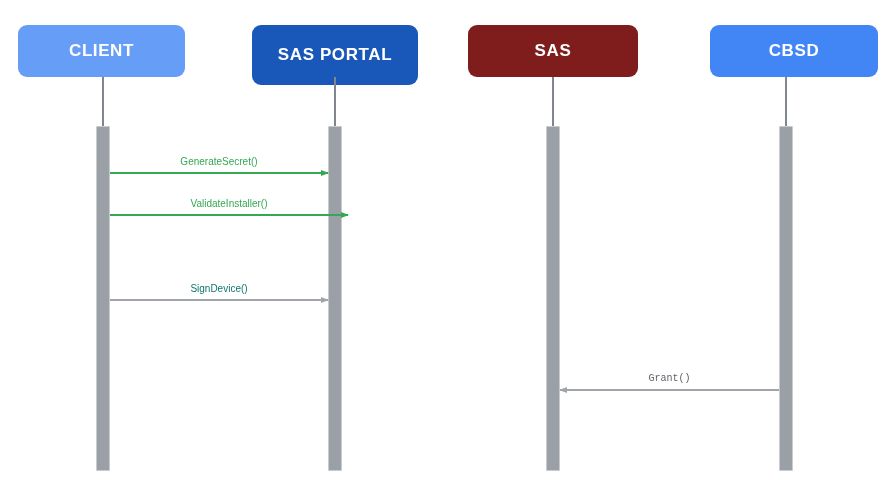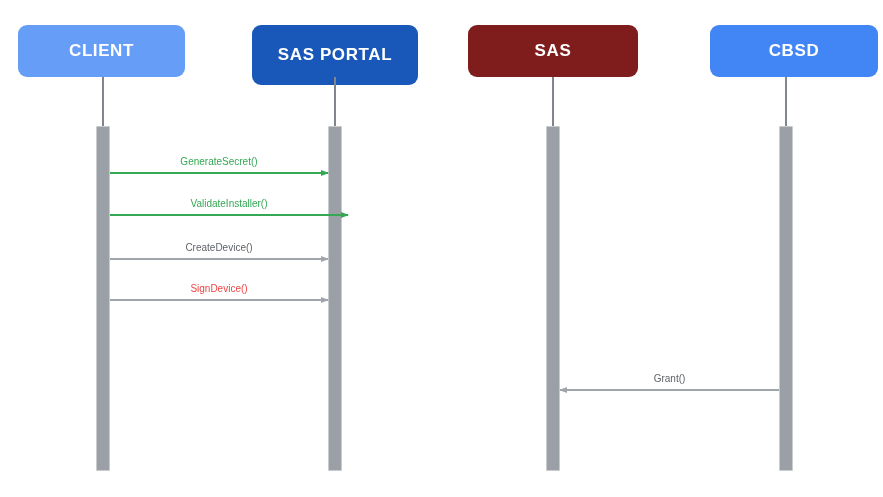--- a/index.html
+++ b/index.html
@@ -112,28 +112,23 @@
     <div class="message" style="left: 110px; top: 145.5px; width: 218px;">
     <span class="message-label" style="color: rgb(52, 168, 83);">GenerateSecret()</span>
     <div class="message-line" style="background: rgb(52, 168, 83);"></div>
     <div class="message-arrow right" style="border-left-color: rgb(52, 168, 83);"></div>
   </div>
     <div class="message" style="left: 110px; top: 187.5px; width: 238px;">
     <span class="message-label" style="color: rgb(52, 168, 83);">ValidateInstaller()</span>
     <div class="message-line" style="background: rgb(52, 168, 83);"></div>
     <div class="message-arrow right" style="border-left-color: rgb(52, 168, 83);"></div>
   </div>
-    <div class="message" style="left: 110px; top: 231.5px; width: 218px;">
-    <span class="message-label" style="color: rgb(95, 99, 104);">CreateDevice()</span>
+    <div class="message" style="left: 110px; top: 272.5px; width: 218px;">
+    <span class="message-label" style="color: #0f766e;">SignDevice()</span>
     <div class="message-line" style="background: rgb(159, 165, 170);"></div>
     <div class="message-arrow right" style="border-left-color: rgb(159, 165, 170);"></div>
   </div>
-    <div class="message" style="left: 110px; top: 272.5px; width: 218px;">
-    <span class="message-label" style="color: #ef4444;">SignDevice()</span>
-    <div class="message-line" style="background: rgb(159, 165, 170);"></div>
-    <div class="message-arrow right" style="border-left-color: rgb(159, 165, 170);"></div>
-  </div>
-    <div class="message" style="left: 560px; top: 362.5px; width: 219px;">
+    <div class="message" style="left: 560px; top: 362.5px; width: 219px; font-family: Liberation Mono, monospace;">
     <span class="message-label" style="color: rgb(95, 99, 104);">Grant()</span>
     <div class="message-line" style="background: rgb(159, 165, 170);"></div>
     <div class="message-arrow left" style="border-right-color: rgb(159, 165, 170);"></div>
   </div>
   </div>
 
 </body></html>

